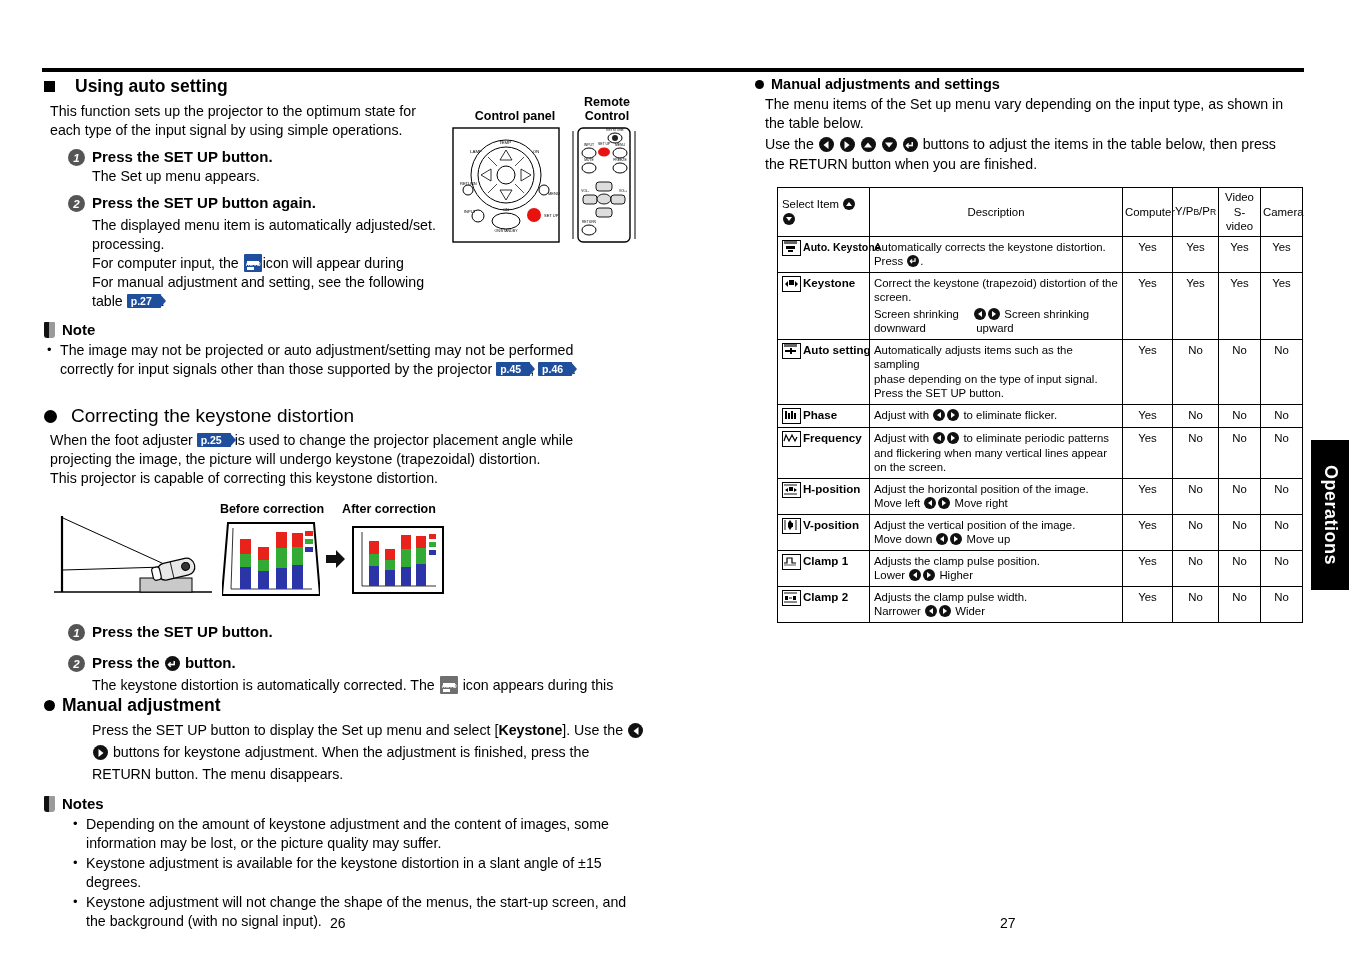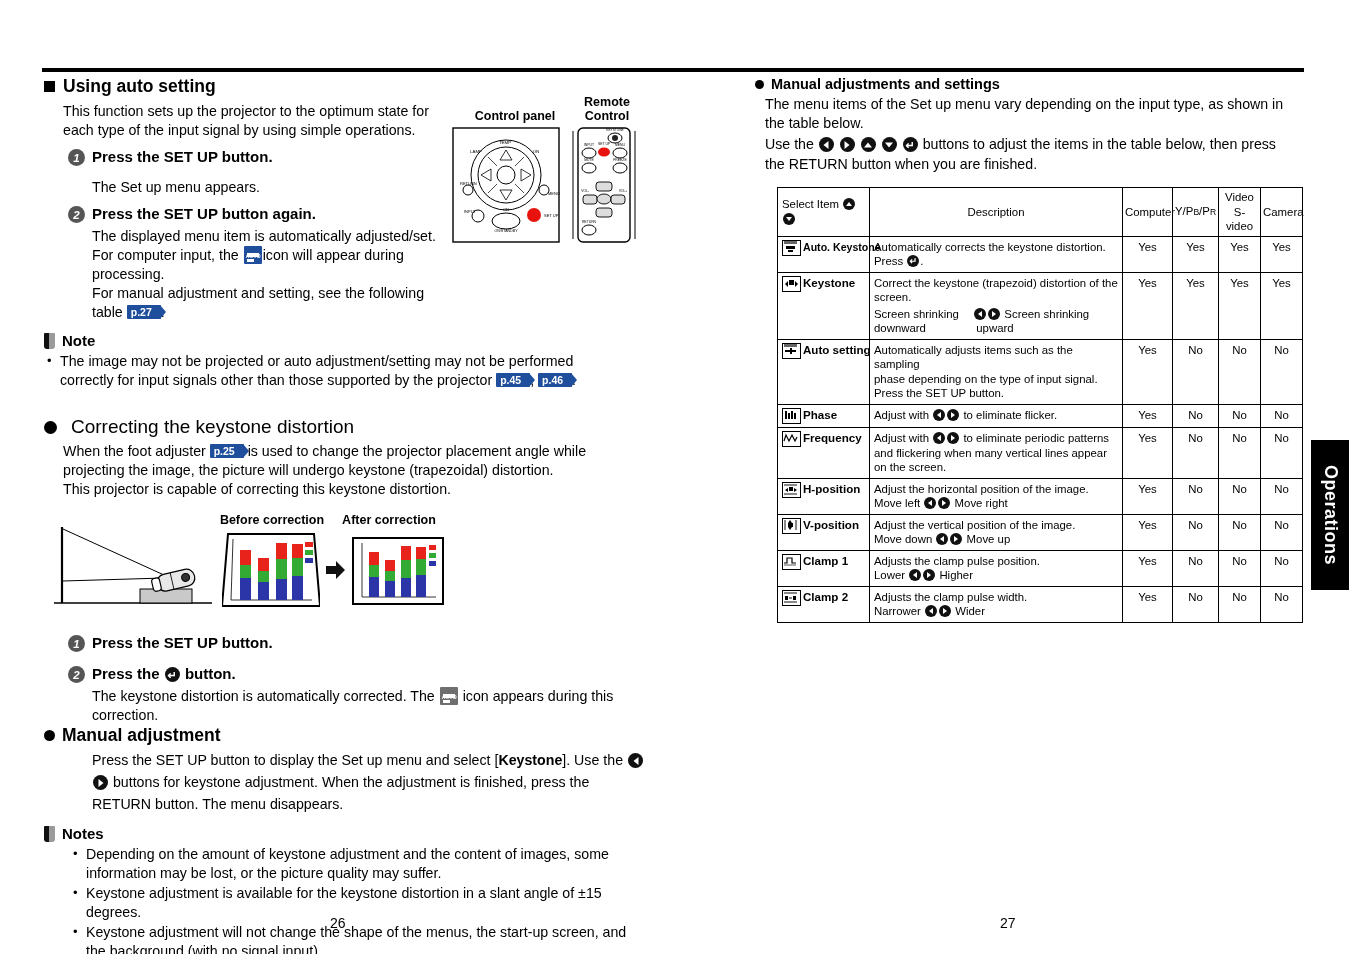--- a/index.html
+++ b/index.html
@@ -21,32 +21,32 @@
   .title-rule{
     position:absolute; left:42px; top:68px; width:1262px; height:4px; background:#000;
   }
 
   
   .col-left{position:absolute; left:44px; top:76px; width:620px;}
   .col-right{position:absolute; left:755px; top:76px; width:545px;}
 
   
   .h-square{
-    font-size:17.5px; font-weight:bold; margin:0 0 5px 0; display:flex; align-items:center; gap:8px;
+    font-size:17.5px; font-weight:bold; margin:0 0 5px 0; display:flex; align-items:center; gap:20px;
   }
   .sq{display:inline-block;width:11px;height:11px;background:#000;}
   .h-bullet{font-size:17.5px;font-weight:bold;margin:0 0 3px 0;display:flex;align-items:center;gap:7px;}
   .h-bullet.small{font-size:14.5px;}
   .dot{display:inline-block;width:11px;height:11px;border-radius:50%;background:#000;}
   .h-big{font-size:19px;font-weight:normal;margin:0 0 4px 0;display:flex;align-items:center;gap:14px;}
   .dot-big{display:inline-block;width:13px;height:13px;border-radius:50%;background:#000;}
 
   
   p{margin:0; font-size:14.2px; line-height:19px;}
-  .indent{margin-left:19px;}
+  .indent{margin-left:6px;}
   .indent2{margin-left:48px;}
 
   
   .step{display:flex; align-items:flex-start; gap:7px; margin-top:7px; margin-left:24px;}
   .stepnum{
     flex:0 0 auto; width:17px;height:17px;border-radius:50%;
     background:#555; color:#fff; font-size:11.5px; font-weight:bold;
     display:flex;align-items:center;justify-content:center;
     font-style:italic; margin-top:2px;
   }
@@ -158,33 +158,33 @@
       <span class="sq"></span>
       <span>Using auto setting</span>
     </div>
 
     <p class="indent" style="width:380px;">This function sets up the projector to the optimum state for each type of the input signal by using simple operations.</p>
 
     <div class="step">
       <span class="stepnum">1</span>
       <span class="steptxt">Press the SET UP button.</span>
     </div>
-    <p class="indent2" style="margin-top:12px;">The Set up menu appears.</p>
+    <p class="indent2" style="margin-top:1px;">The Set up menu appears.</p>
 
     <div class="step">
       <span class="stepnum">2</span>
       <span class="steptxt">Press the SET UP button again.</span>
     </div>
     <div class="indent2" style="margin-top:4px;width:360px;">
       <p>The displayed menu item is automatically adjusted/set.</p>
+      <p>processing.</p>
       <p>
         <span>For computer input, the</span>
         <span class="autoicon"><span class="t">AUTO</span><span class="b1"></span><span class="b2"></span></span><span>icon will appear during</span>
       </p>
-      <p>processing.</p>
       <p>
         <span>For manual adjustment and setting, see the following table</span>
         <span class="pref">p.27</span><span>.</span>
       </p>
     </div>
 
     <div class="note-h">
       <span class="note-mark"></span>
       <span>Note</span>
     </div>
@@ -288,21 +288,20 @@
         <span class="abtn ent"></span>
         <span>button.</span>
       </span>
     </div>
     <div class="indent2" style="margin-top:4px;width:560px;">
       <p>
         <span>The keystone distortion is automatically corrected. The</span>
         <span class="autoicon gray"><span class="t">AUTO</span><span class="b1"></span><span class="b2"></span></span>
         <span>icon appears during this</span>
       </p>
-      <p>correction.</p>
     </div>
 
     <div class="h-bullet" style="">
       <span class="dot"></span>
       <span>Manual adjustment</span>
     </div>
     <div class="indent2" style="width:560px;margin-top:0;">
       <p style="line-height:22px;">
         <span>Press the SET UP button to display the Set up menu and select [</span><b>Keystone</b><span>]. Use</span>
         <span>the</span>

